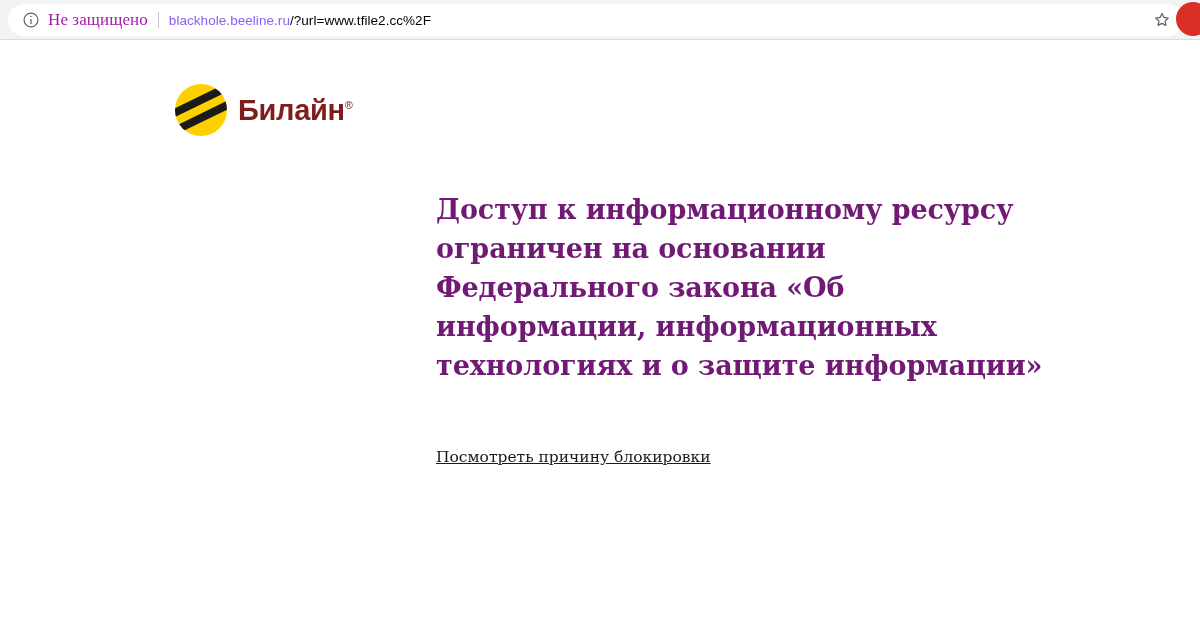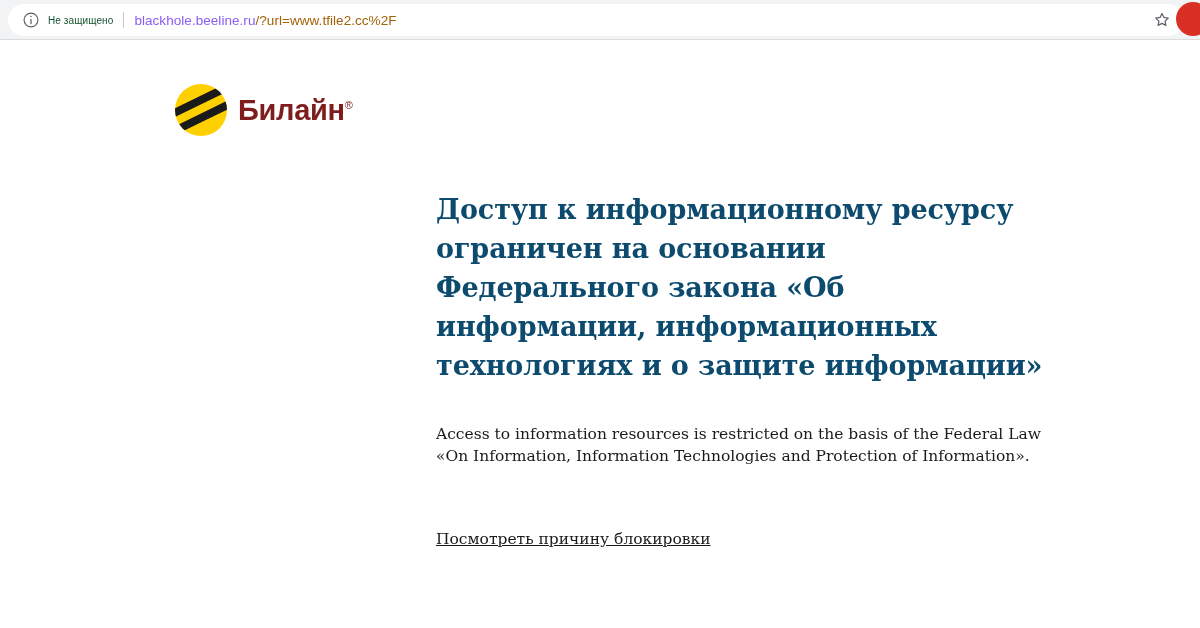--- a/index.html
+++ b/index.html
@@ -34,43 +34,44 @@
     padding: 0 10px;
   }
   .info-icon {
     width: 18px; height: 18px;
     flex: 0 0 18px;
     margin-left: 4px;
     margin-right: 8px;
     display: block;
   }
   .security-text {
-    font-size: 10px;
-    color: #14532d;
+    font-size: 17px;
+    color: #a21caf;
     white-space: nowrap;
     letter-spacing: 0.1px;
+    font-family: Liberation Serif, serif;
   }
   .sep {
     width: 1px;
     height: 16px;
     background: #c6c8ca;
     margin: 0 10px;
     flex: 0 0 1px;
   }
   .url-text {
     font-size: 13.5px;
     color: #202124;
     white-space: nowrap;
     overflow: hidden;
     text-overflow: ellipsis;
     flex: 1 1 auto;
     letter-spacing: 0.05px;
   }
   .url-text .host { color: #8b5cf6; }
-  .url-text .path { color: #a16207; }
+  .url-text .path { color: #000000; }
   .star-icon {
     flex: 0 0 20px;
     width: 20px; height: 20px;
     margin-left: 6px;
     margin-right: 2px;
   }
   .avatar {
     position: absolute;
     right: -10px;
     top: 2px;
@@ -134,21 +135,21 @@
     position: absolute;
     left: 436px;
     top: 150px;
     width: 620px;
   }
   .headline {
     font-family: "DejaVu Serif", "Liberation Serif", serif;
     font-size: 27px;
     line-height: 39px;
     font-weight: 700;
-    color: #0c4a6e;
+    color: #701a75;
     margin: 0;
     letter-spacing: -0.1px;
   }
   .subtext {
     font-family: "DejaVu Serif", "Liberation Serif", serif;
     font-size: 15.5px;
     line-height: 22px;
     color: #1a1a1a;
     margin: 38px 0 0 0;
   }
@@ -189,20 +190,16 @@
       <div class="stripe s1"></div>
       <div class="stripe s2"></div>
     </div>
     <div class="logo-text">
       <span>Билайн</span><span class="reg">®</span>
     </div>
   </div>
 
   <div class="content">
     <h1 class="headline">Доступ к информационному ресурсу ограничен на основании Федерального закона «Об информации, информационных технологиях и о защите информации»</h1>
-    <p class="subtext">
-      <span>Access to information resources is restricted on the basis of the Federal Law</span><br>
-      <span>«On Information, Information Technologies and Protection of Information».</span>
-    </p>
     <a class="reason-link" href="#">Посмотреть причину блокировки</a>
   </div>
 
 </div>
 
 </body></html>

